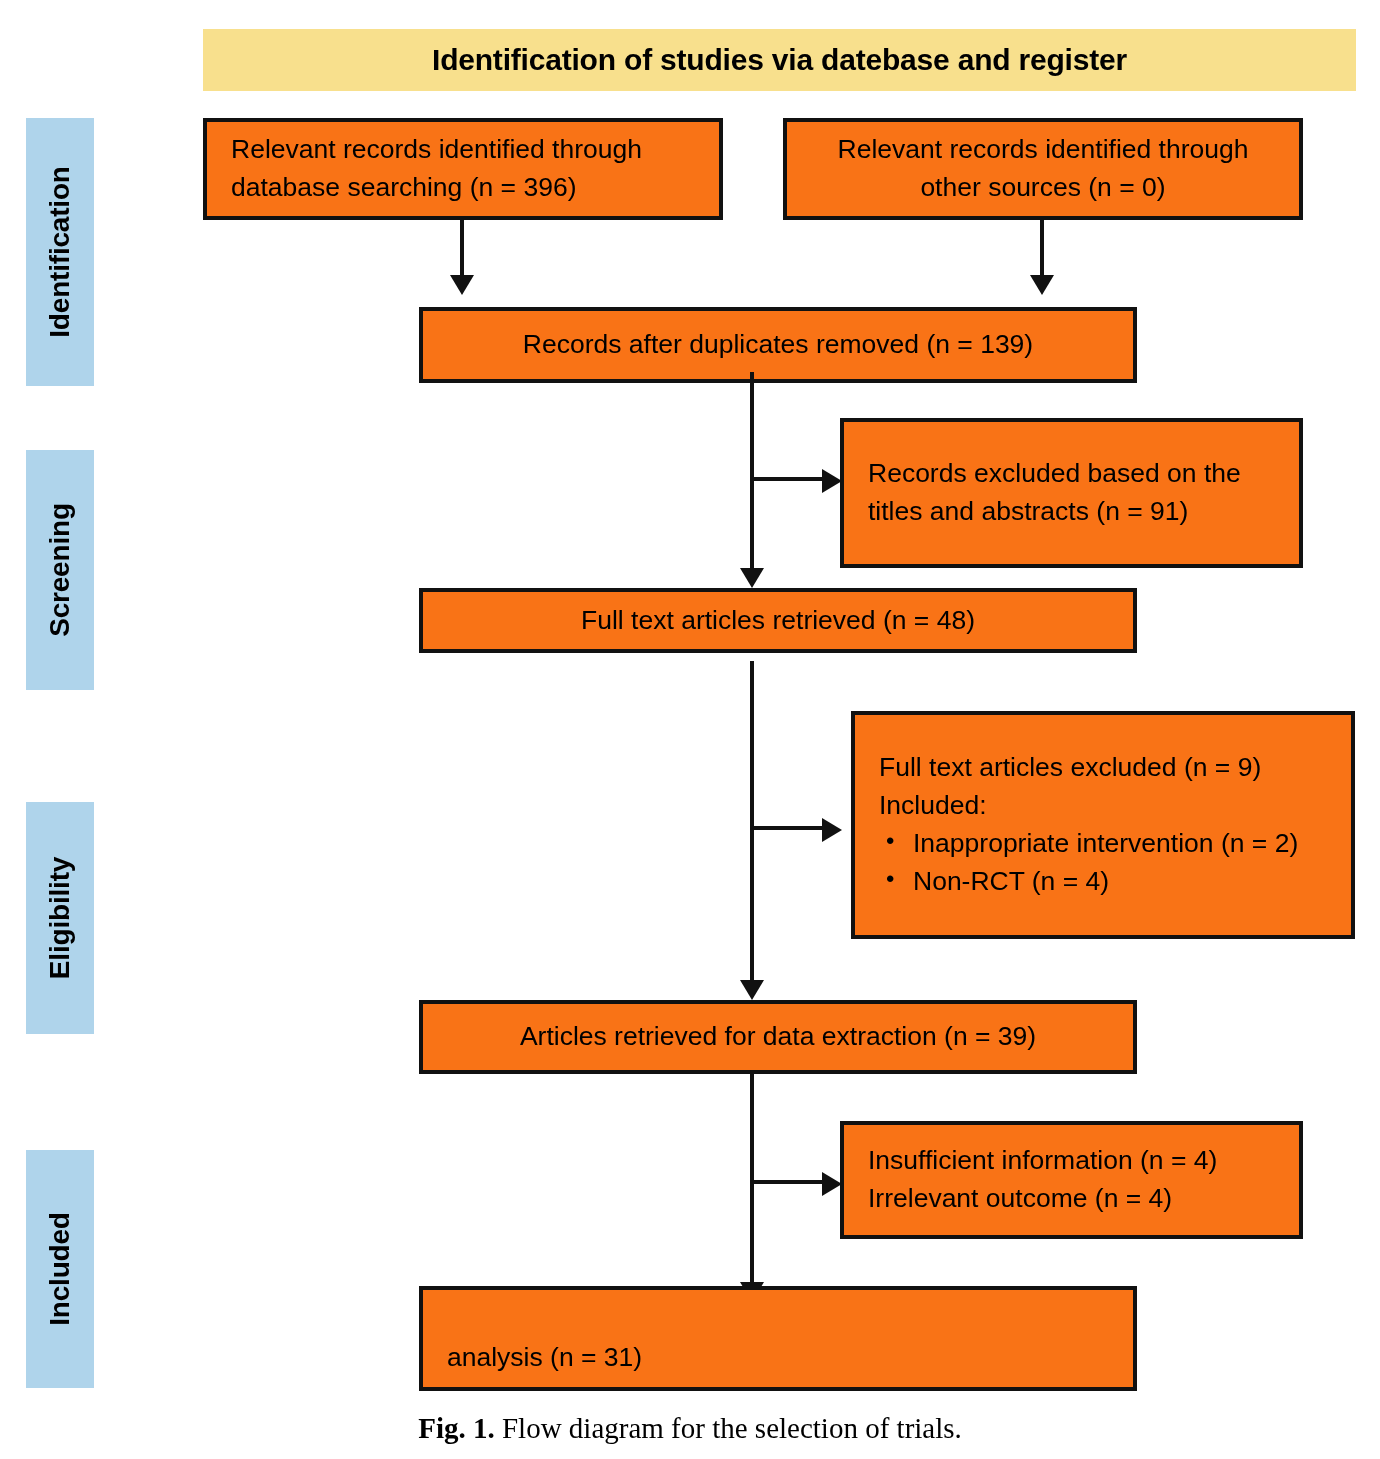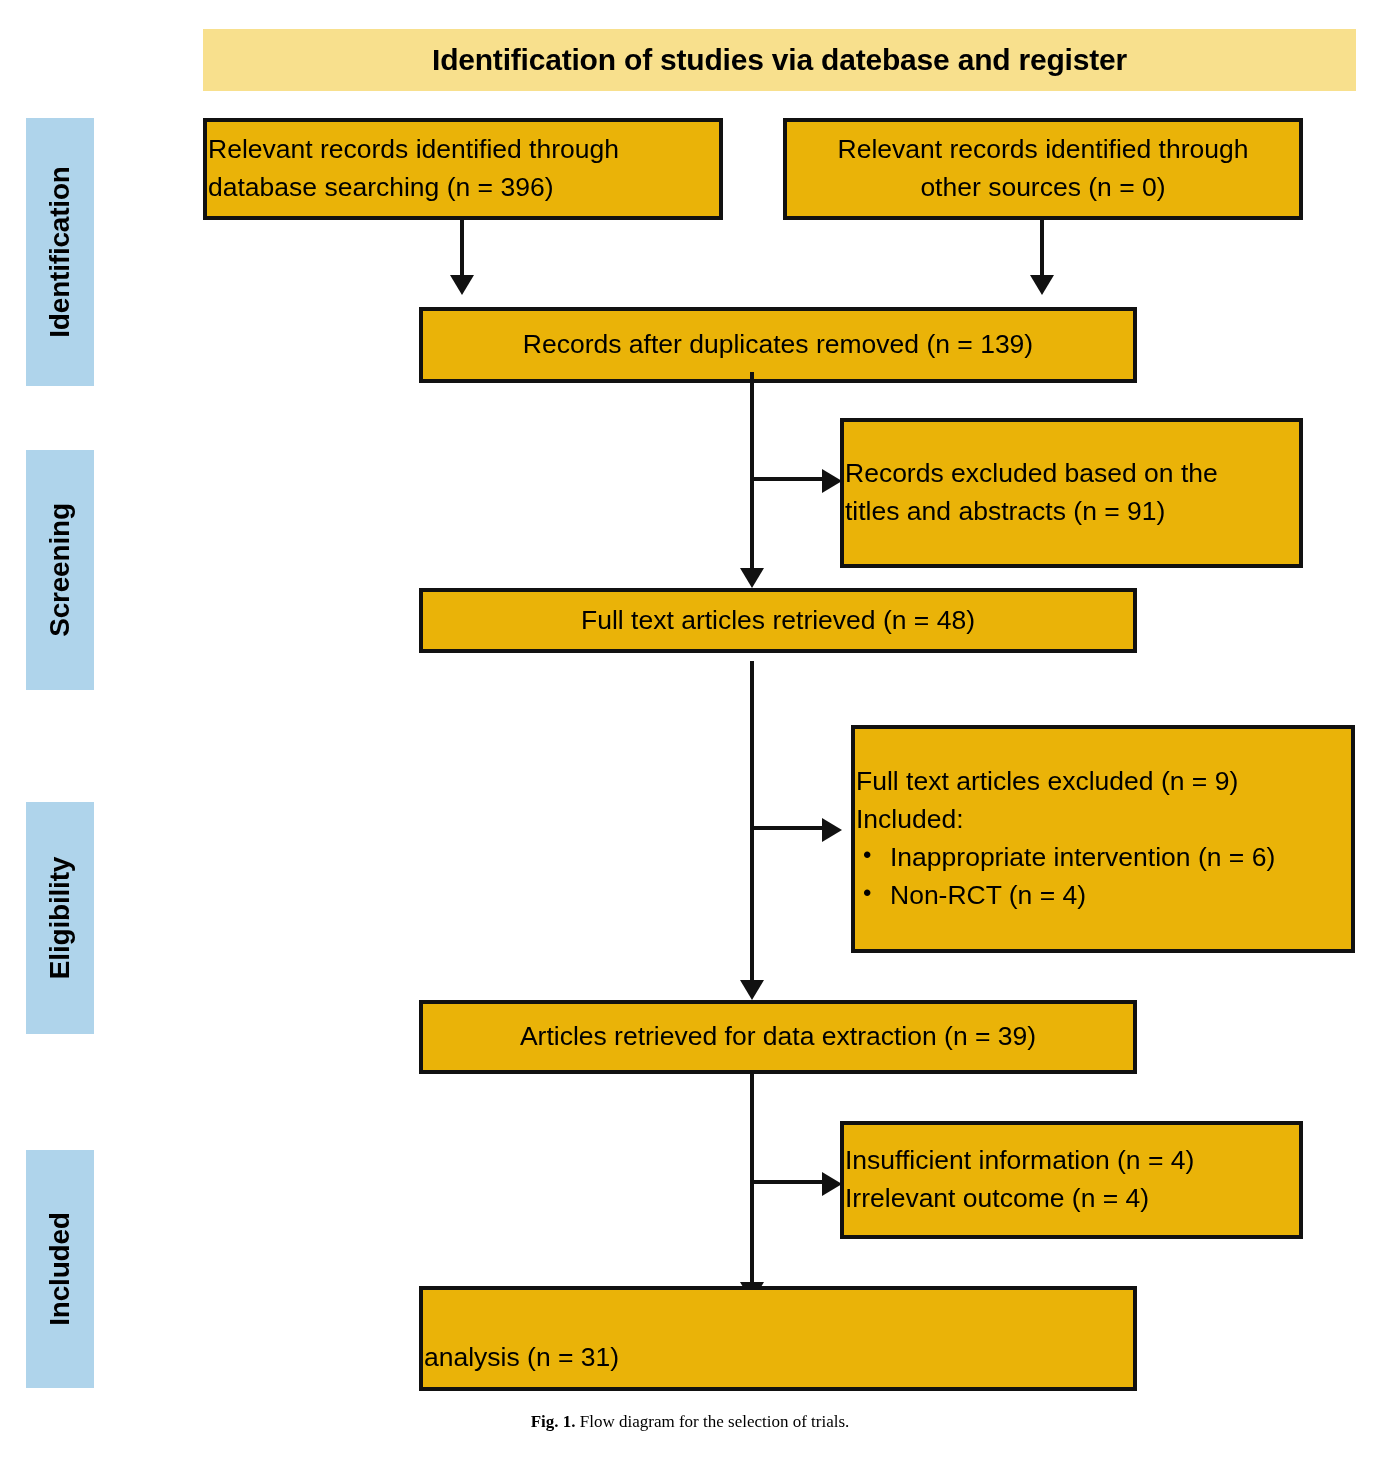--- a/index.html
+++ b/index.html
@@ -55,26 +55,26 @@
     white-space: nowrap;
     font-size: 28px;
     font-weight: bold;
     color: #000;
     letter-spacing: -0.2px;
   }
 
   
   .flow-box {
     position: absolute;
-    background: #eab308;
+    background: #f97316;
     border: 4px solid #111111;
     box-sizing: border-box;
     display: flex;
     align-items: center;
-    padding: 6px 1px;
+    padding: 6px 24px;
   }
   .flow-box .box-text {
     font-size: 26.5px;
     line-height: 1.43;
     color: #000;
     width: 100%;
   }
   .flow-box.center .box-text { text-align: center; }
   .flow-box.leftal .box-text { text-align: left; }
 
@@ -125,21 +125,21 @@
   }
 
   
   .caption {
     position: absolute;
     left: 0;
     top: 1412px;
     width: 1380px;
     text-align: center;
     font-family: "Liberation Serif", serif;
-    font-size: 17px;
+    font-size: 29px;
     color: #000;
   }
   .caption .cap-label {
     font-weight: bold;
   }
   .caption .cap-text {
     font-weight: normal;
   }
 </style>
 </head>
@@ -204,26 +204,26 @@
   <div class="flow-box center" style="left:419px; top:588px; width:718px; height:65px;">
     <div class="box-text">Full text articles retrieved (n = 48)</div>
   </div>
 
   <div class="vline" style="left:750px; top:661px; height:323px;"></div>
   <div class="arrow-down" style="left:740px; top:980px;"></div>
 
   <div class="hline" style="left:750px; top:826px; width:76px;"></div>
   <div class="arrow-right" style="left:822px; top:818px;"></div>
 
-  <div class="flow-box leftal" style="left:851px; top:711px; width:504px; height:228px;margin-top:14px;">
+  <div class="flow-box leftal" style="left:851px; top:711px; width:504px; height:228px;">
     <div class="box-text">
       <div>Full text articles excluded (n = 9)</div>
       <div>Included:</div>
       <ul class="reason-list">
-        <li>Inappropriate intervention (n = 6)</li>
+        <li>Inappropriate intervention (n = 2)</li>
         <li>Non-RCT (n = 4)</li>
       </ul>
     </div>
   </div>
 
   <div class="flow-box center" style="left:419px; top:1000px; width:718px; height:74px;justify-content:flex-end;">
     <div class="box-text">Articles retrieved for data extraction (n = 39)</div>
   </div>
 
   <div class="vline" style="left:750px; top:1074px; height:212px;"></div>

